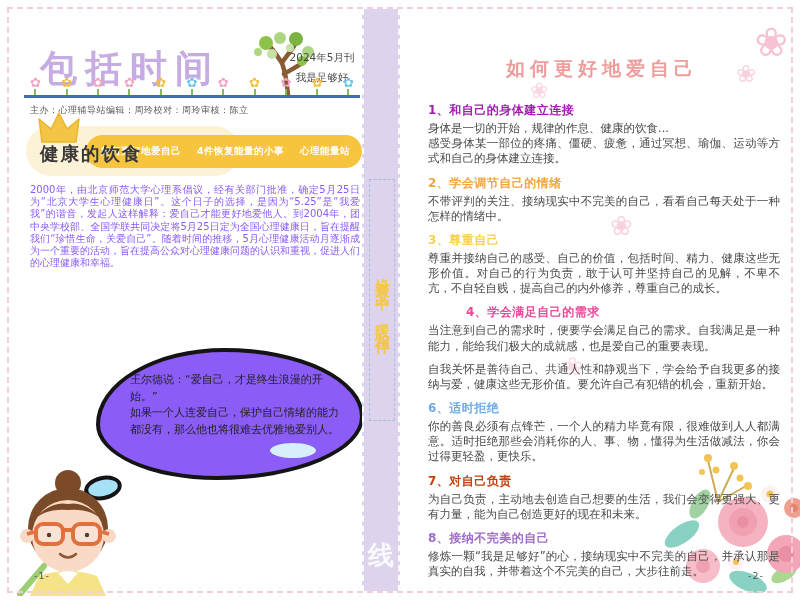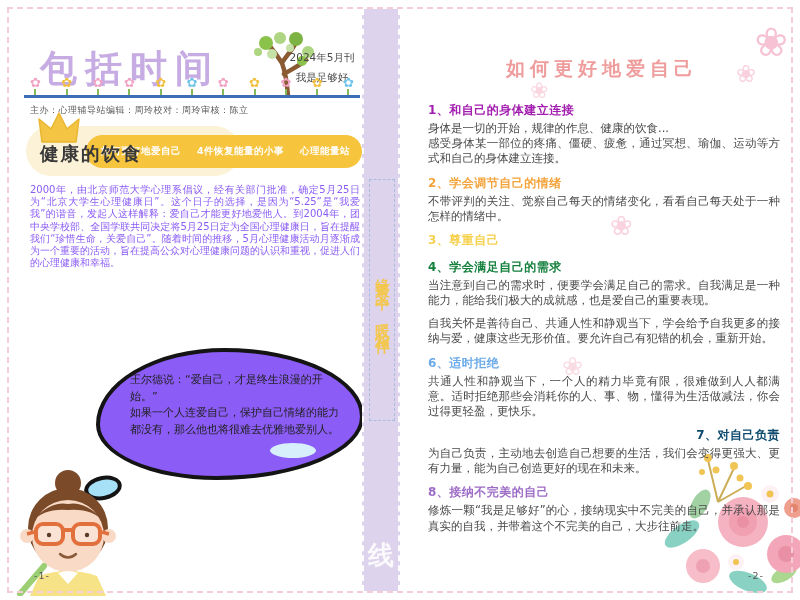--- a/index.html
+++ b/index.html
@@ -197,38 +197,39 @@
     <div class="article-title" style="color: rgb(239, 156, 156);">如何更好地爱自己</div>
 
     <div class="sections">
         <div class="section">
           <div class="sec-h" style="color: #a21caf;">1、和自己的身体建立连接</div>
           <div class="sec-b">身体是一切的开始，规律的作息、健康的饮食...
 感受身体某一部位的疼痛、僵硬、疲惫，通过冥想、瑜伽、运动等方式和自己的身体建立连接。</div>
         </div>
         <div class="section">
           <div class="sec-h" style="color: rgb(244, 164, 60);">2、学会调节自己的情绪</div>
-          <div class="sec-b">不带评判的关注、觉察自己每天的情绪变化，看看自己每天处于一种怎样的情绪中。</div>
+          <div class="sec-b">不带评判的关注、接纳现实中不完美的自己，看看自己每天处于一种怎样的情绪中。</div>
         </div>
         <div class="section">
           <div class="sec-h" style="color: rgb(246, 209, 78);">3、尊重自己</div>
-        </div>
-        <div class="section">
-          <div class="sec-h" style="color: #15803d;">4、学会满足自己的需求</div>
+          <div class="sec-b">尊重并接纳自己的感受、自己的价值，包括时间、精力、健康这些无形价值。对自己的行为负责，敢于认可并坚持自己的见解，不卑不亢，不自轻自贱，提高自己的内外修养，尊重自己的成长。</div>
+        </div>
+        <div class="section">
+          <div class="sec-h" style="color: #ec4899; margin-left: 38px;">4、学会满足自己的需求</div>
           <div class="sec-b">当注意到自己的需求时，便要学会满足自己的需求。自我满足是一种能力，能给我们极大的成就感，也是爱自己的重要表现。</div>
         </div>
         <div class="section">
           <div class="sec-b">自我关怀是善待自己、共通人性和静观当下，学会给予自我更多的接纳与爱，健康这些无形价值。要允许自己有犯错的机会，重新开始。</div>
         </div>
         <div class="section">
           <div class="sec-h" style="color: rgb(108, 171, 232);">6、适时拒绝</div>
-          <div class="sec-b">共通人性和静观当下，一个人的精力毕竟有限，很难做到人人都满意。适时拒绝那些会消耗你的人、事、物，懂得为生活做减法，你会过得更轻盈，更快乐。</div>
-        </div>
-        <div class="section">
-          <div class="sec-h" style="color: #0c4a6e; text-align: right;">7、对自己负责</div>
+          <div class="sec-b">你的善良必须有点锋芒，一个人的精力毕竟有限，很难做到人人都满意。适时拒绝那些会消耗你的人、事、物，懂得为生活做减法，你会过得更轻盈，更快乐。</div>
+        </div>
+        <div class="section">
+          <div class="sec-h" style="color: #c2410c;">7、对自己负责</div>
           <div class="sec-b">为自己负责，主动地去创造自己想要的生活，我们会变得更强大、更有力量，能为自己创造更好的现在和未来。</div>
         </div>
         <div class="section">
           <div class="sec-h" style="color: rgb(157, 108, 198);">8、接纳不完美的自己</div>
           <div class="sec-b">修炼一颗“我是足够好”的心，接纳现实中不完美的自己，并承认那是真实的自我，并带着这个不完美的自己，大步往前走。</div>
         </div>
       </div>
 
     <svg class="bouquet" width="152" height="158" viewBox="0 0 152 158">
       <g opacity="0.95">

